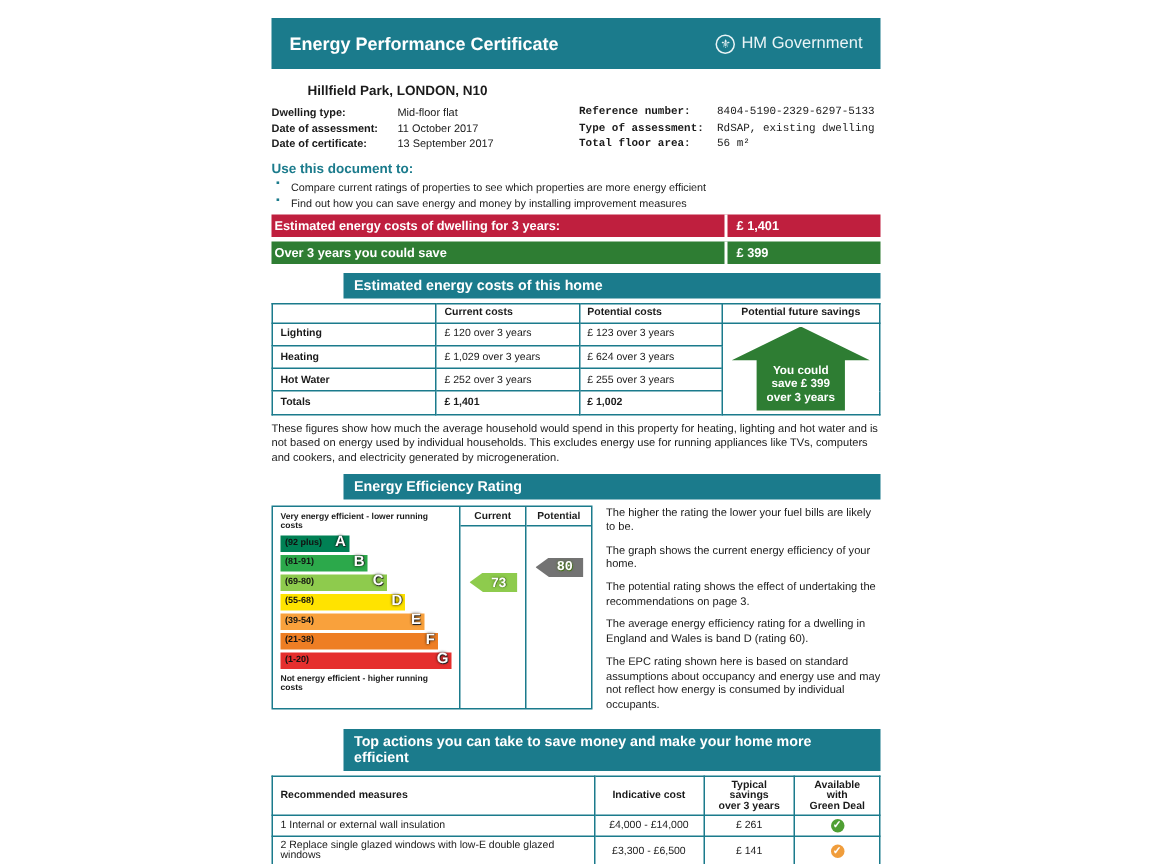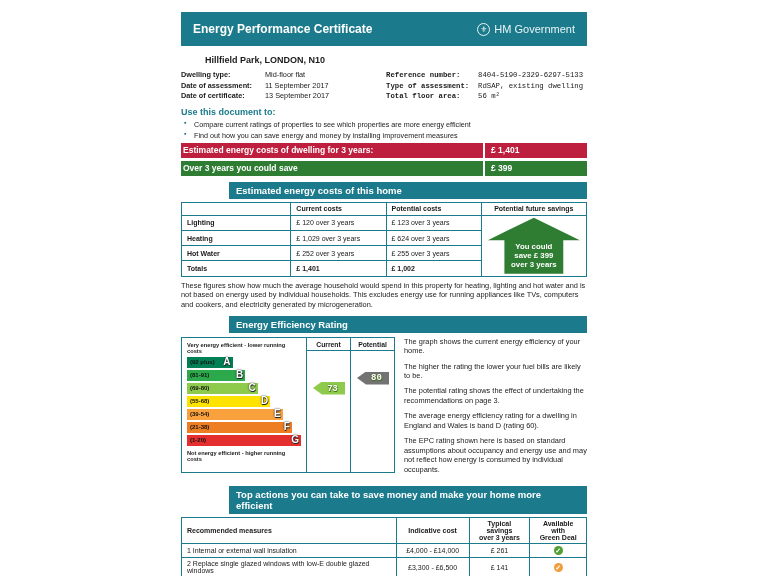--- a/index.html
+++ b/index.html
@@ -91,21 +91,21 @@
   <div class="address">Hillfield Park, LONDON, N10</div>
 
   <div class="details">
     <div class="dcol1">
       <div class="drow">
           <span class="dlabel">Dwelling type:</span>
           <span class="dvalue">Mid-floor flat</span>
         </div>
       <div class="drow">
           <span class="dlabel">Date of assessment:</span>
-          <span class="dvalue">11 September 2017</span>
+          <span class="dvalue">11 October 2017</span>
         </div>
       <div class="drow">
           <span class="dlabel">Date of certificate:</span>
           <span class="dvalue">13 September 2017</span>
         </div>
     </div>
     <div class="dcol2">
       <div class="drow">
           <span class="dlabel">Reference number:</span>
           <span class="dvalue">8404-5190-2329-6297-5133</span>
@@ -214,22 +214,22 @@
       <div class="rating-col">
         <div class="col-head">Current</div>
         <div class="arrow arrow-current" style="background: rgb(142, 203, 77);">73</div>
       </div>
       <div class="rating-col">
         <div class="col-head">Potential</div>
         <div class="arrow arrow-potential" style="background: #737373; font-family: Liberation Mono, monospace;">80</div>
       </div>
     </div>
     <div class="rating-text">
+      <p>The higher the rating the lower your fuel bills are likely to be.</p>
       <p>The graph shows the current energy efficiency of your home.</p>
-      <p>The higher the rating the lower your fuel bills are likely to be.</p>
       <p>The potential rating shows the effect of undertaking the recommendations on page 3.</p>
       <p>The average energy efficiency rating for a dwelling in England and Wales is band D (rating 60).</p>
       <p>The EPC rating shown here is based on standard assumptions about occupancy and energy use and may not reflect how energy is consumed by individual occupants.</p>
     </div>
   </div>
 
   <div class="section-head">Top actions you can take to save money and make your home more efficient</div>
   <table class="actions">
     <tbody>
         <tr>

